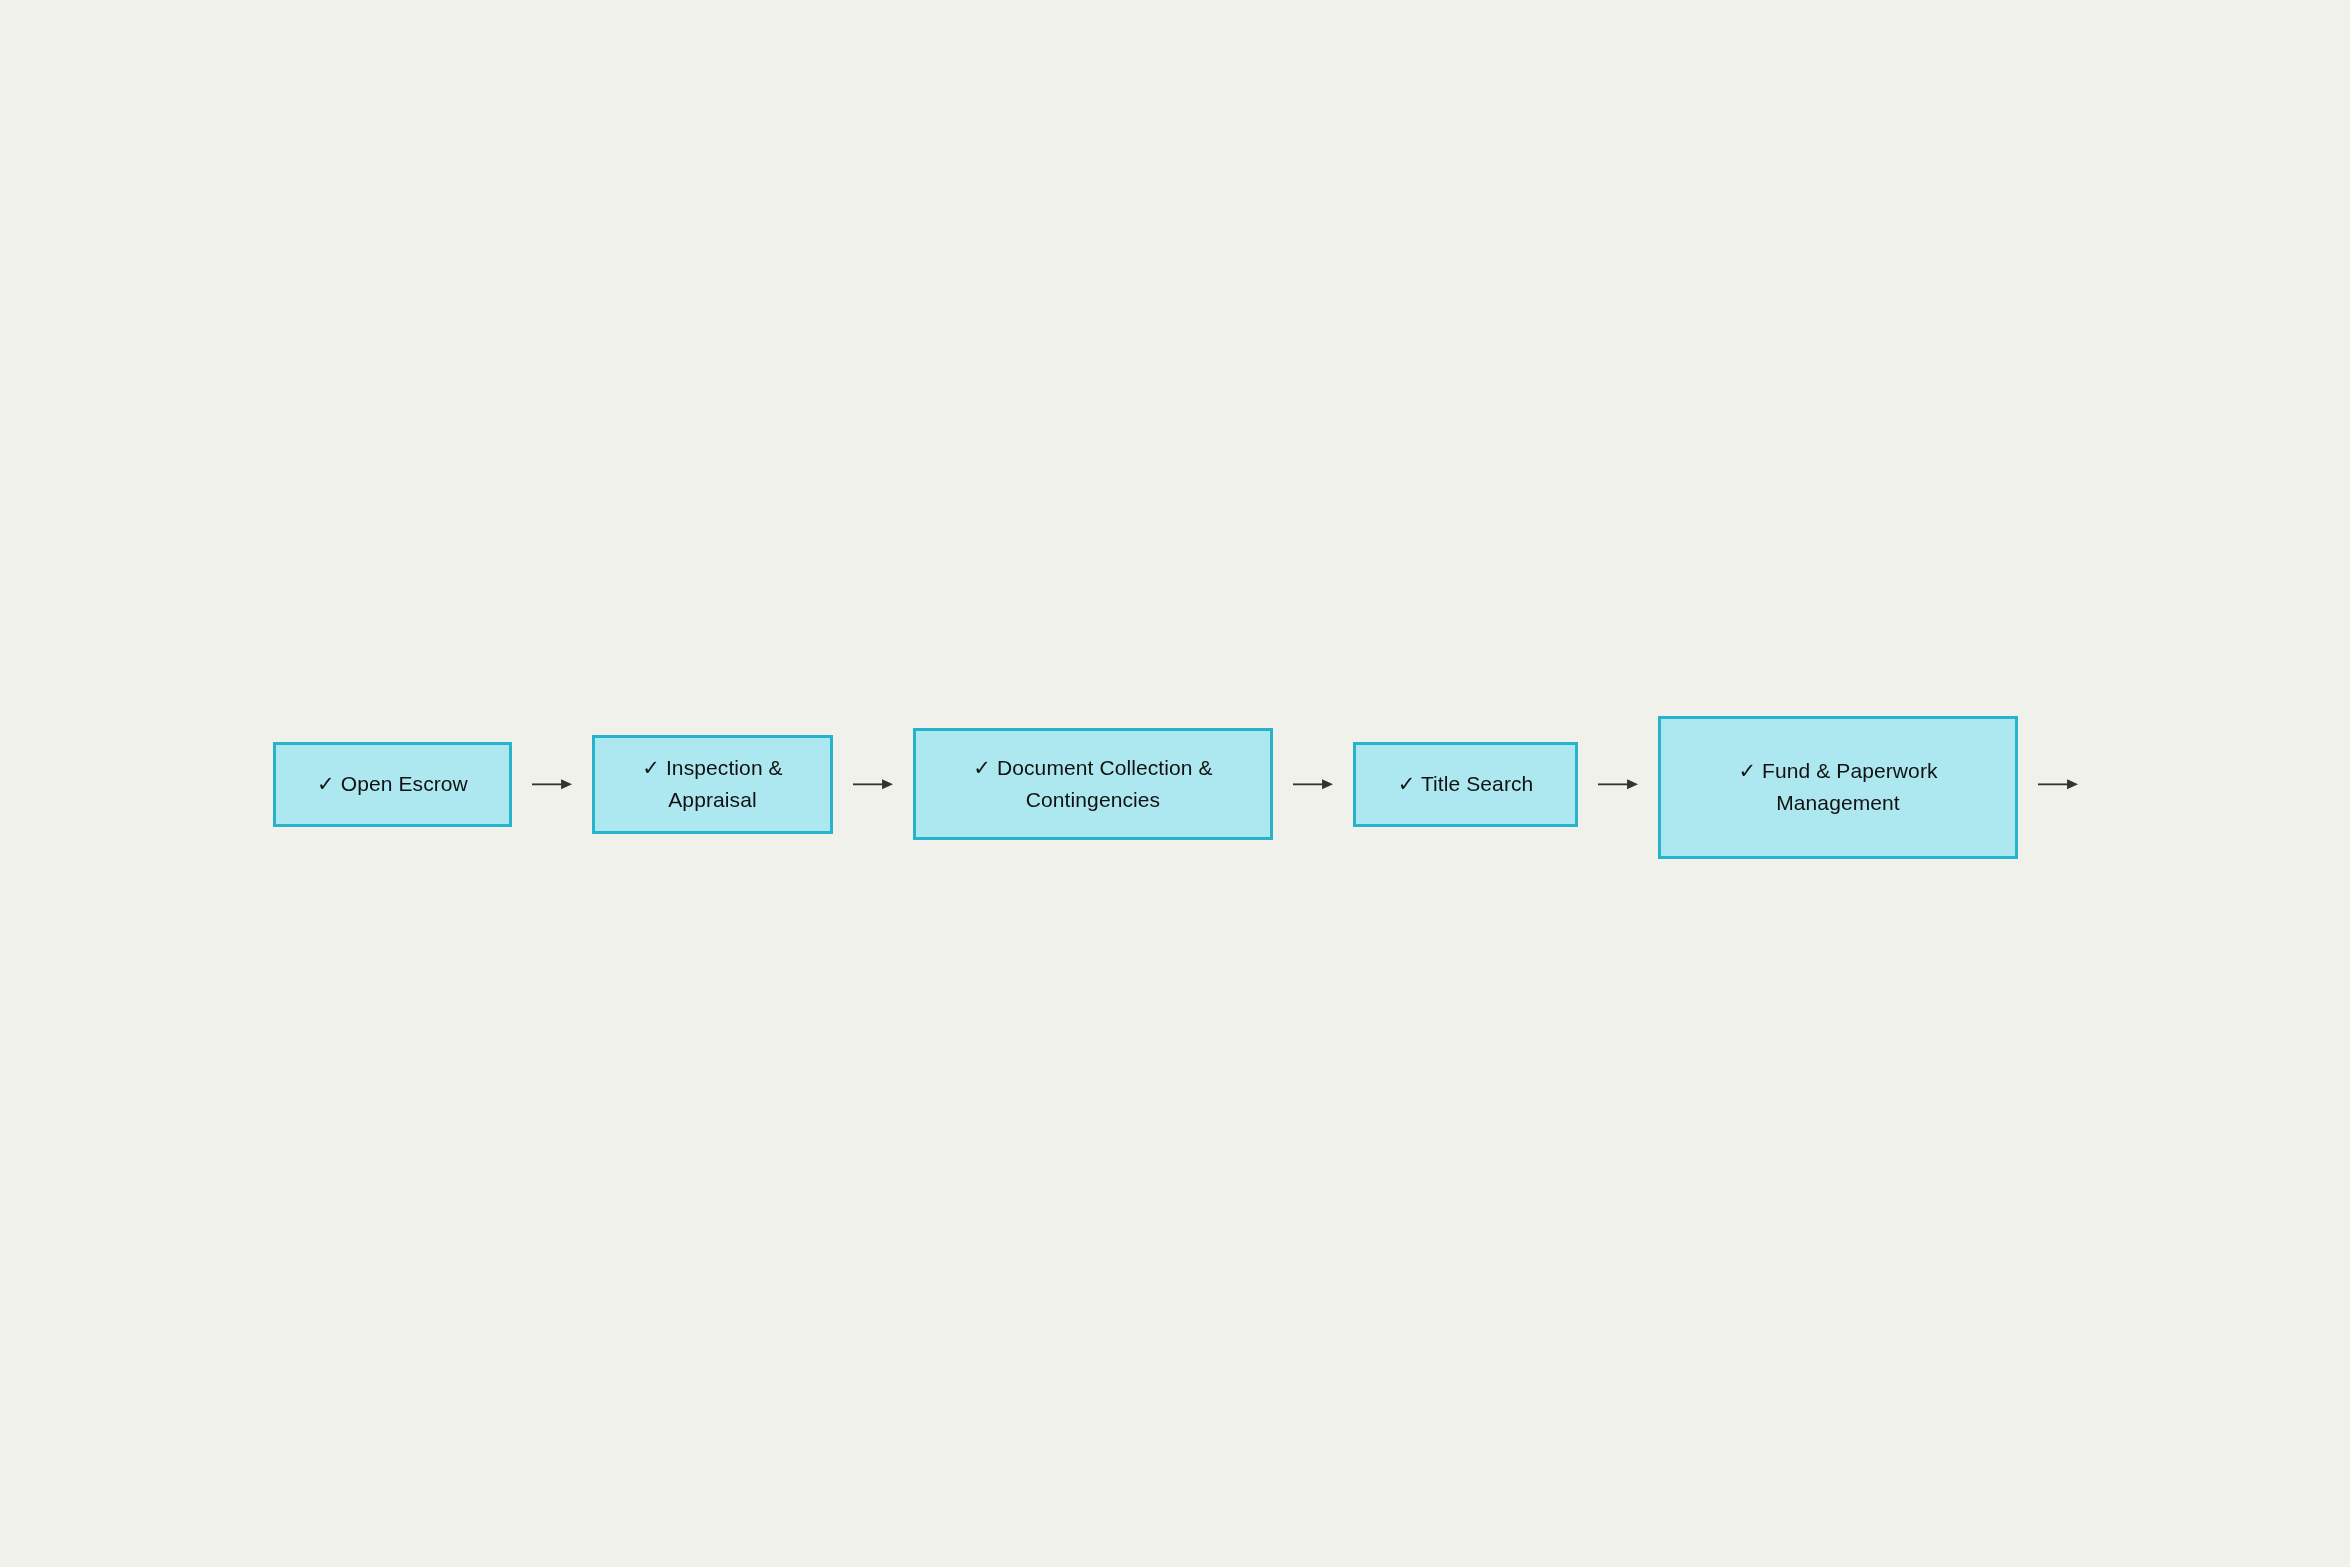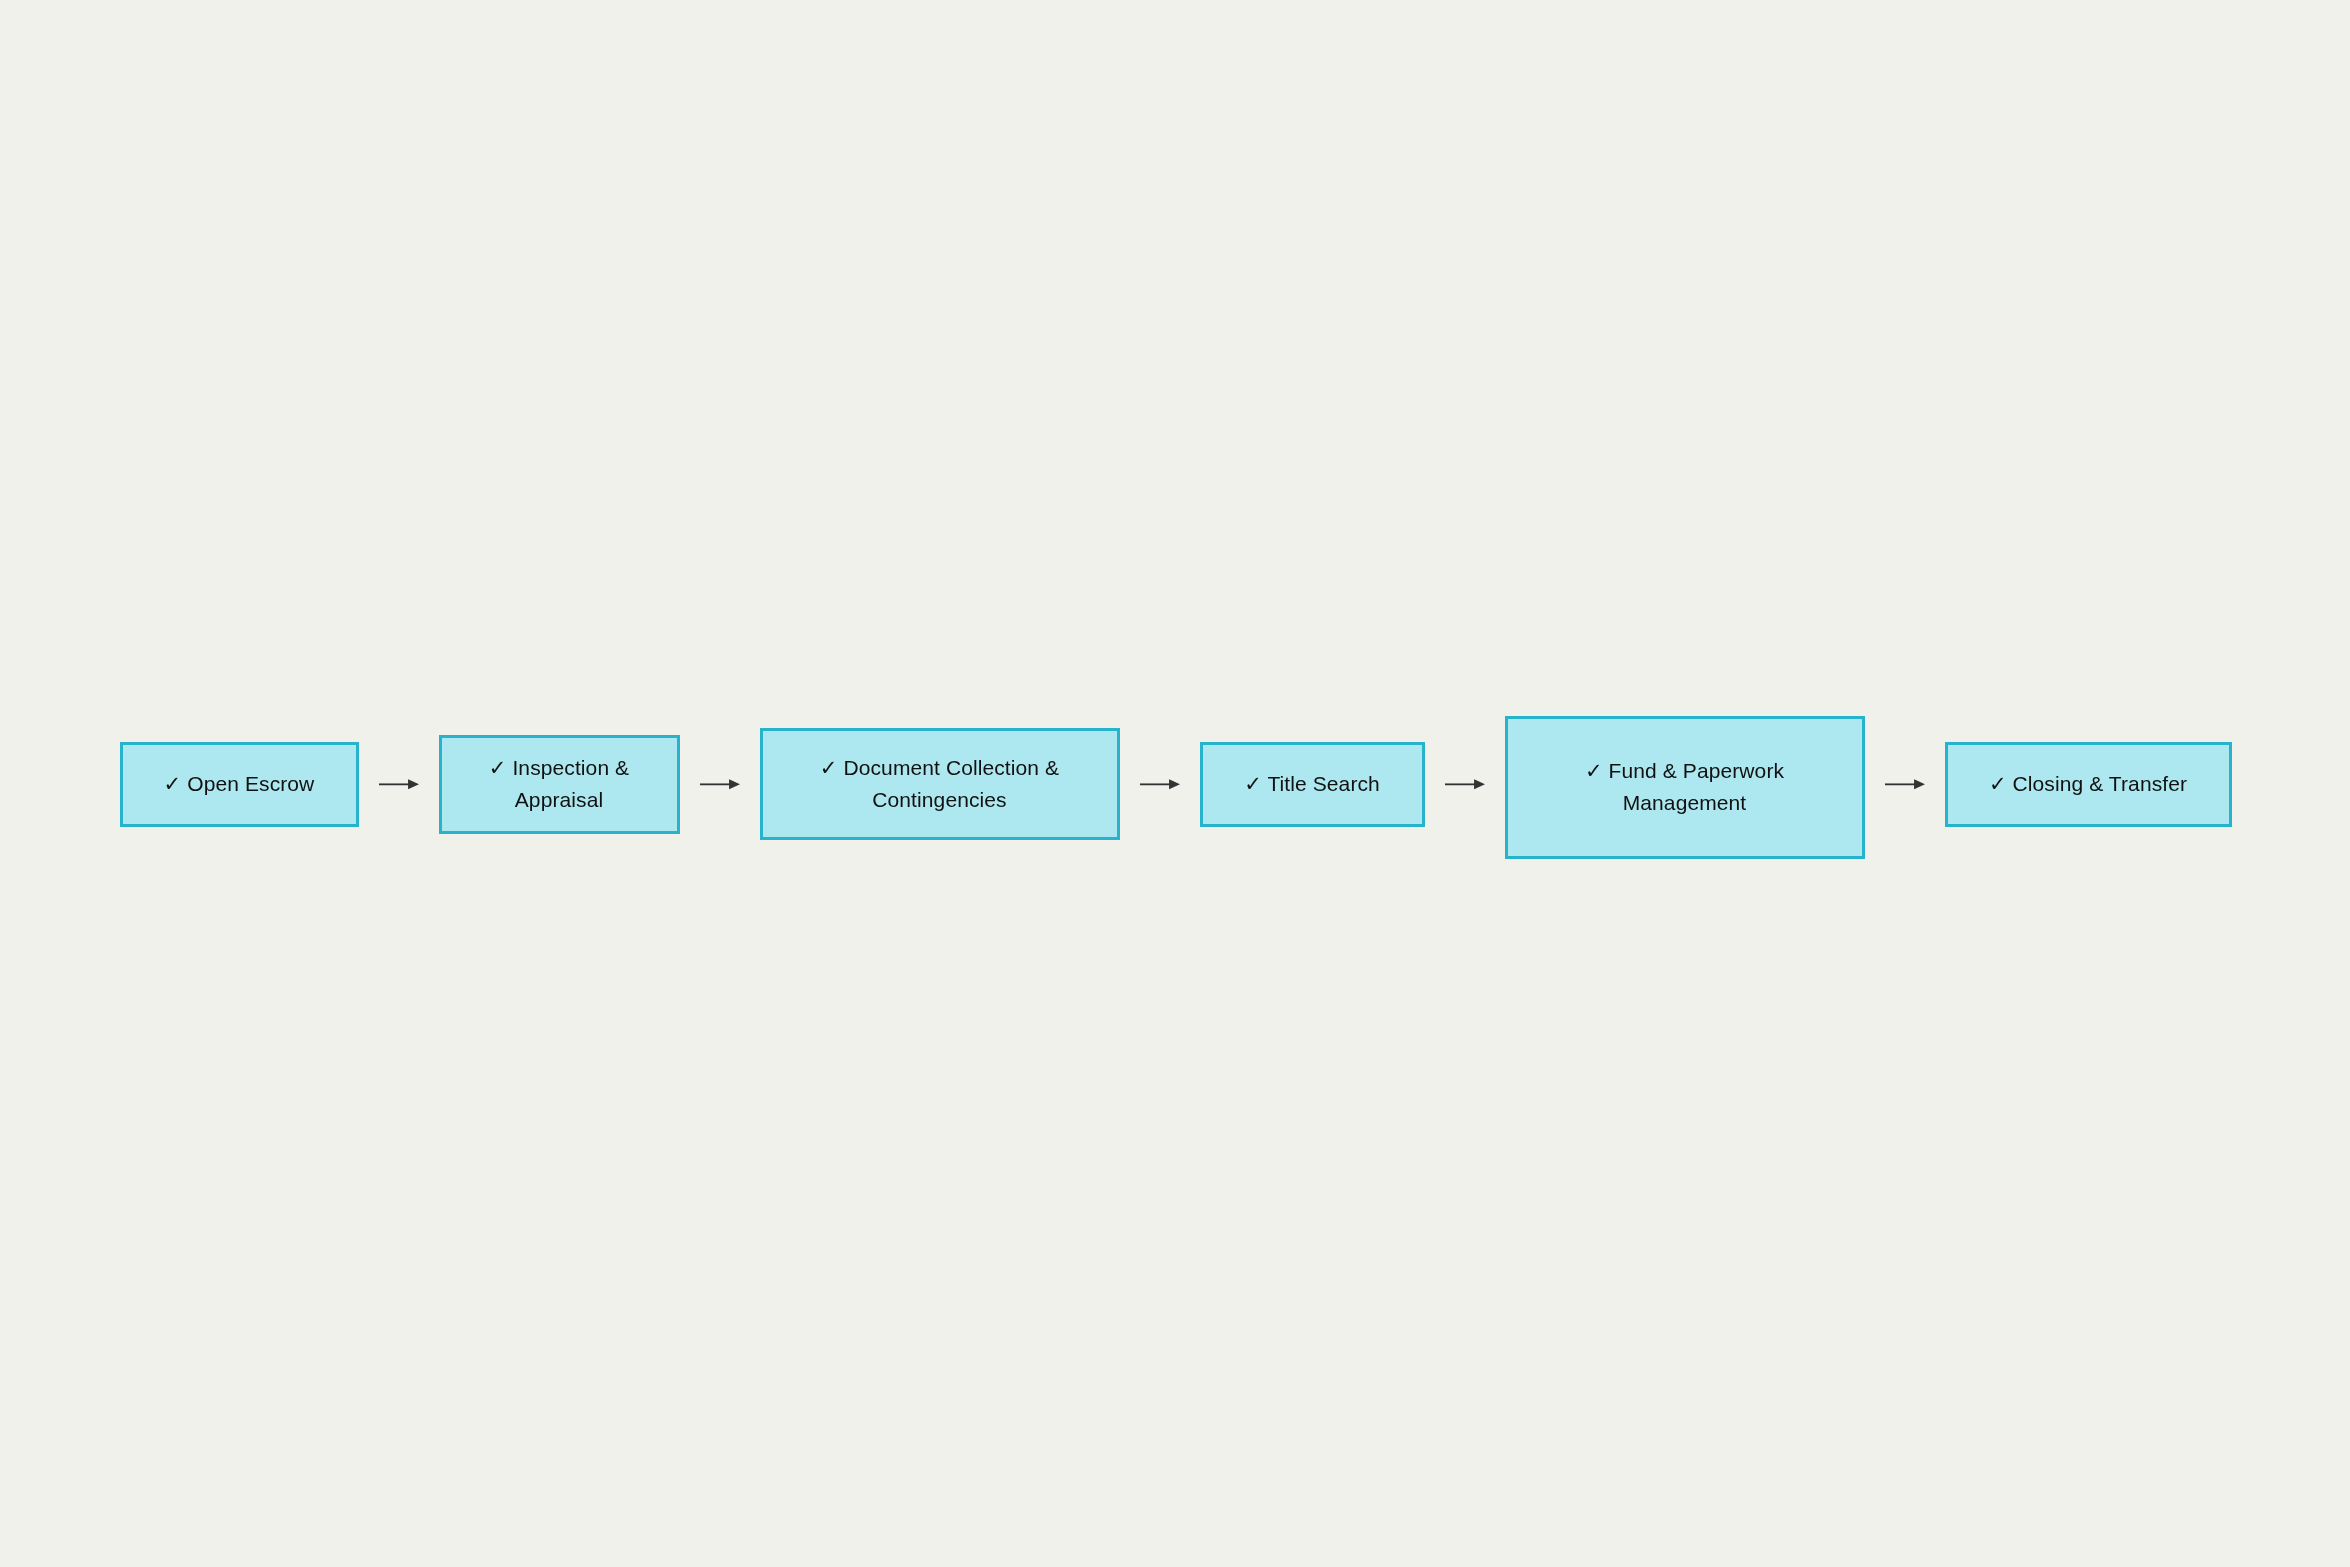--- a/index.html
+++ b/index.html
@@ -132,19 +132,16 @@
 Management</span>
     </div>
 
     <div class="connector conn-med">
       <svg width="40" height="14.7" viewBox="0 0 44 16">
         <line x1="0" y1="8" x2="34" y2="8" stroke="#333333" stroke-width="2"></line>
         <polygon points="32,2.5 44,8 32,13.5" fill="#333333"></polygon>
       </svg>
     </div>
 
-    <div class="node w-closing">
-      <span class="node-label">✓ Closing &amp; Transfer</span>
-    </div>
 
   </div>
 </div>
 
 
 </body></html>

